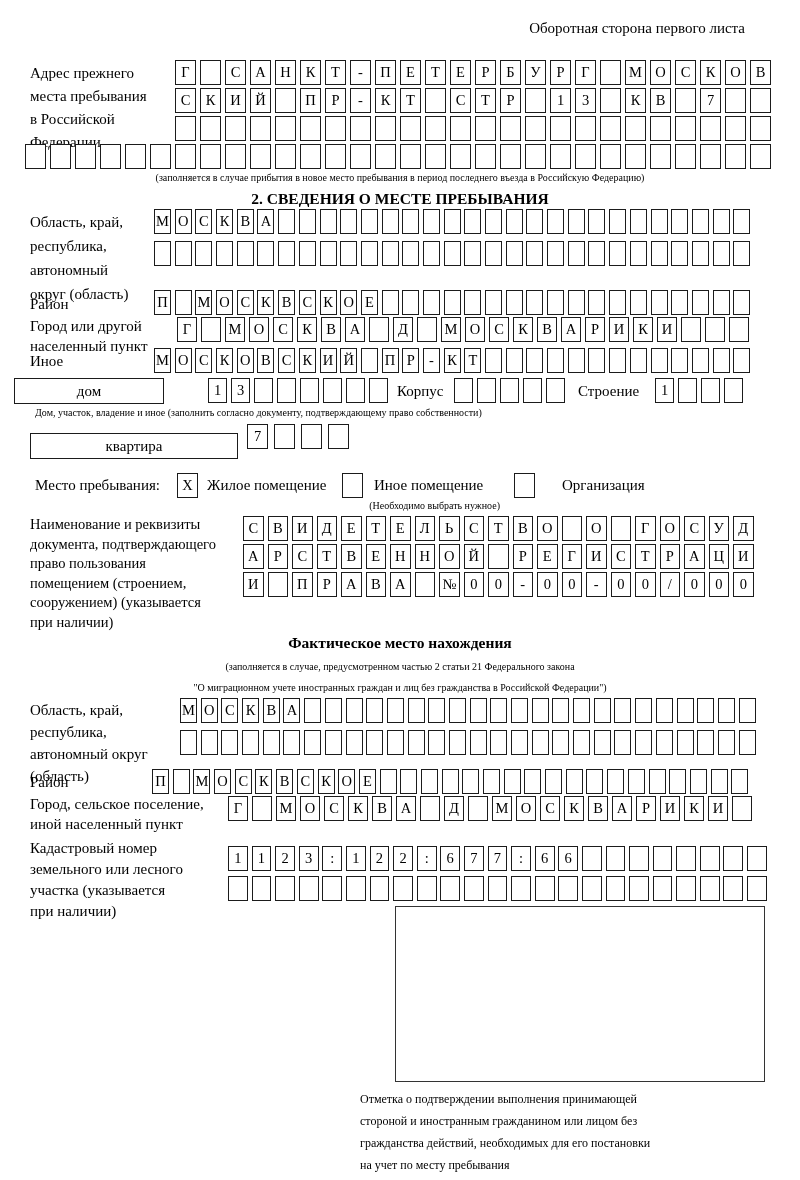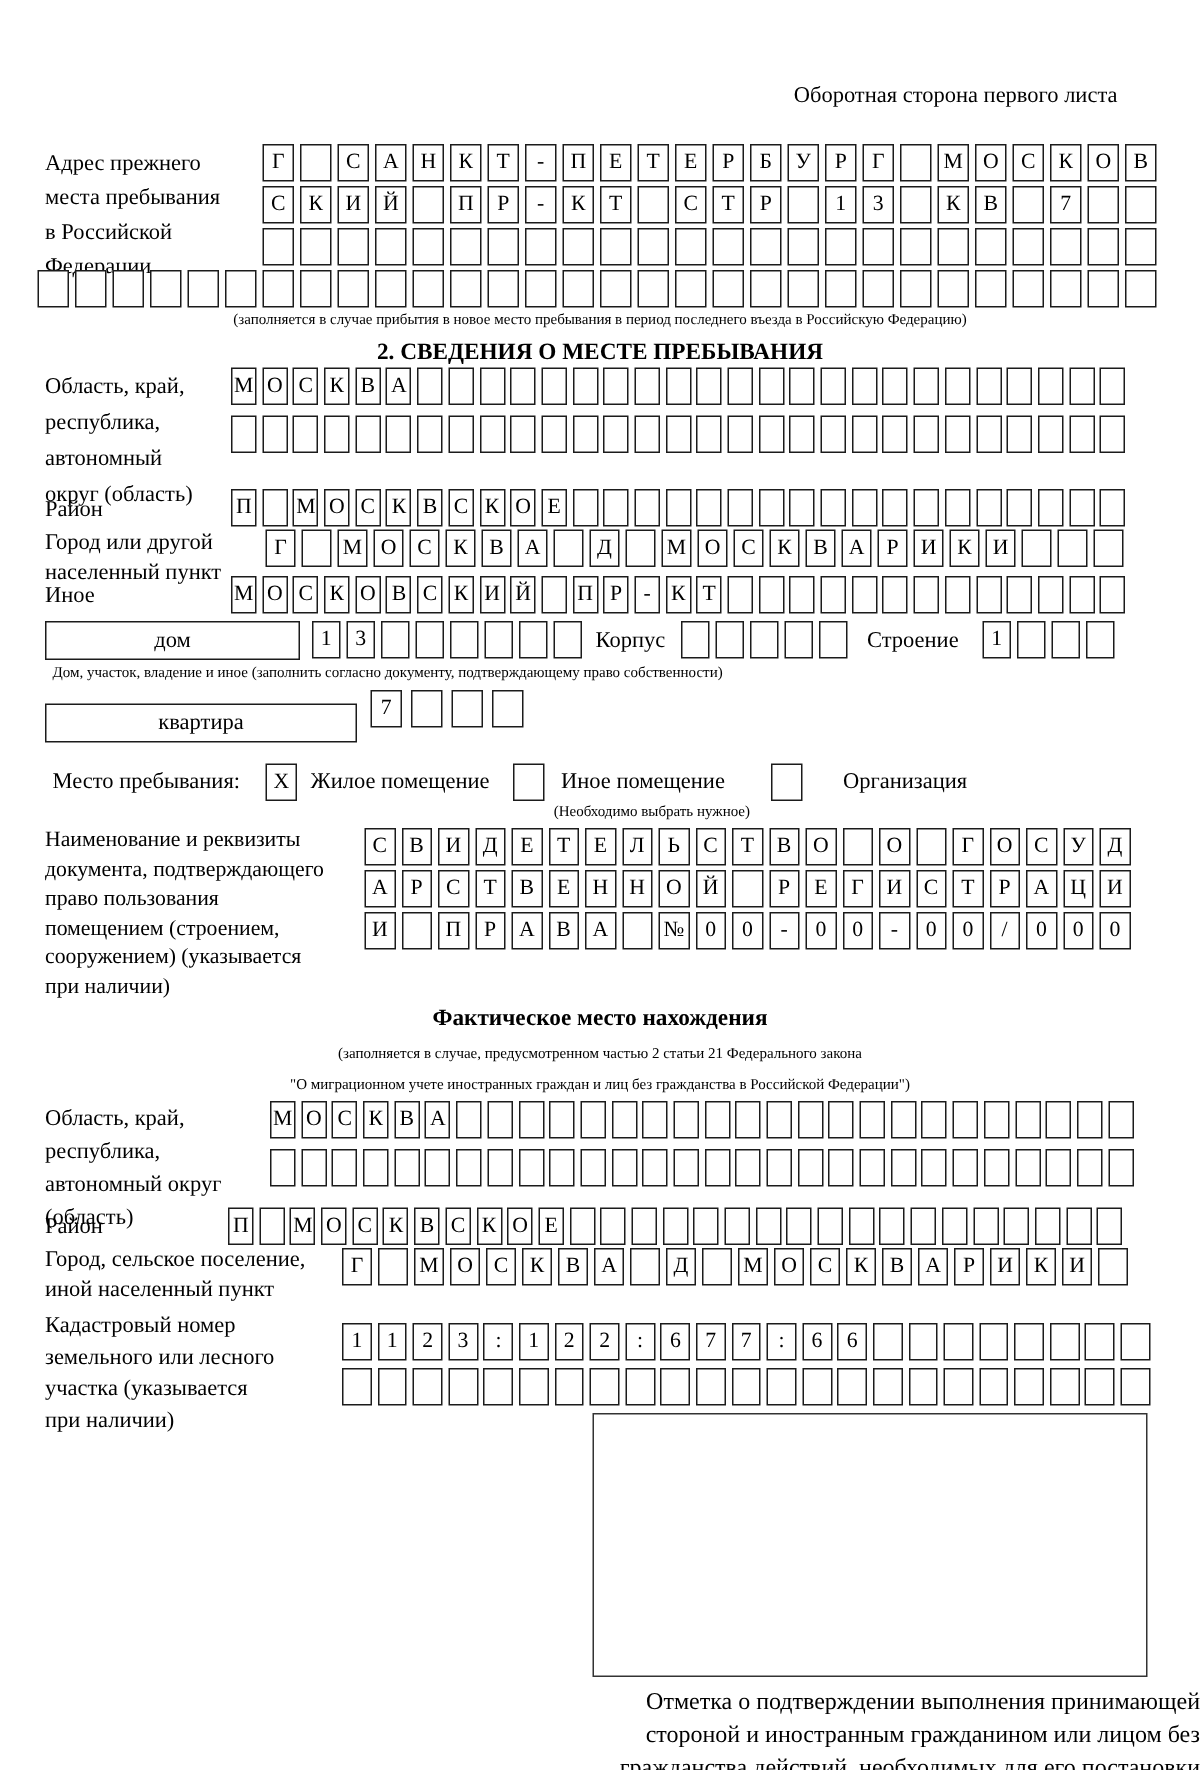--- a/index.html
+++ b/index.html
@@ -1,20 +1,20 @@
 <!DOCTYPE html>
 <html><head>
 <meta charset="utf-8">
 <style>
   html,body{margin:0;padding:0;background:#fff;}
   .page{
     position:relative;width:800px;height:1180px;background:#fff;color:#000;
     font-family:"Liberation Serif","DejaVu Serif",serif;overflow:hidden;
   }
-  .abs{position:absolute;margin-top:36px;}
+  .abs{position:absolute;}
   .lbl{font-size:15px;line-height:23px;white-space:pre-line;}
   .lbl.tight{line-height:20px;}
   .cap{font-size:10px;}
   .center{text-align:center;width:800px;left:0;}
   .bold{font-weight:bold;}
   .cells{display:flex;--w:21px;--g:4px;}
   .cell{
     box-sizing:border-box;flex:none;width:var(--w);height:25px;margin-right:var(--g);
     border:1.6px solid #1b1b1b;background:#fff;
     display:flex;align-items:center;justify-content:center;
@@ -311,21 +311,21 @@
       <span class="cell"></span>
       <span class="cell"></span>
       <span class="cell"></span>
       <span class="cell"></span>
       <span class="cell"></span>
       <span class="cell"></span>
       <span class="cell"></span>
       <span class="cell"></span>
     </div>
 
-  <div class="abs labelbox" style="left:30px;top:378px;width:170px;">дом</div>
+  <div class="abs labelbox" style="left:14px;top:378px;width:150px;">дом</div>
   <div class="abs cells" style="left:208px;top:378px;--w:19px;--g:4px;">
       <span class="cell">1</span>
       <span class="cell">3</span>
       <span class="cell"></span>
       <span class="cell"></span>
       <span class="cell"></span>
       <span class="cell"></span>
       <span class="cell"></span>
       <span class="cell"></span>
     </div>
@@ -617,18 +617,18 @@
       <span class="cell"></span>
       <span class="cell"></span>
       <span class="cell"></span>
       <span class="cell"></span>
       <span class="cell"></span>
       <span class="cell"></span>
       <span class="cell"></span>
     </div>
 
   <div class="abs bigbox" style="left:395px;top:906px;width:370px;height:176px;"></div>
-  <div class="abs cap pre" style="left:360px;top:1088px;width:440px;text-align:right;font-size:16px;line-height:22px;">Отметка о подтверждении выполнения принимающей
+  <div class="abs cap pre" style="left:360px;top:1088px;width:440px;text-align:left;font-size:12px;line-height:22px;">Отметка о подтверждении выполнения принимающей
 стороной и иностранным гражданином или лицом без
 гражданства действий, необходимых для его постановки
 на учет по месту пребывания</div>
 
 </div>
 
 </body></html>

